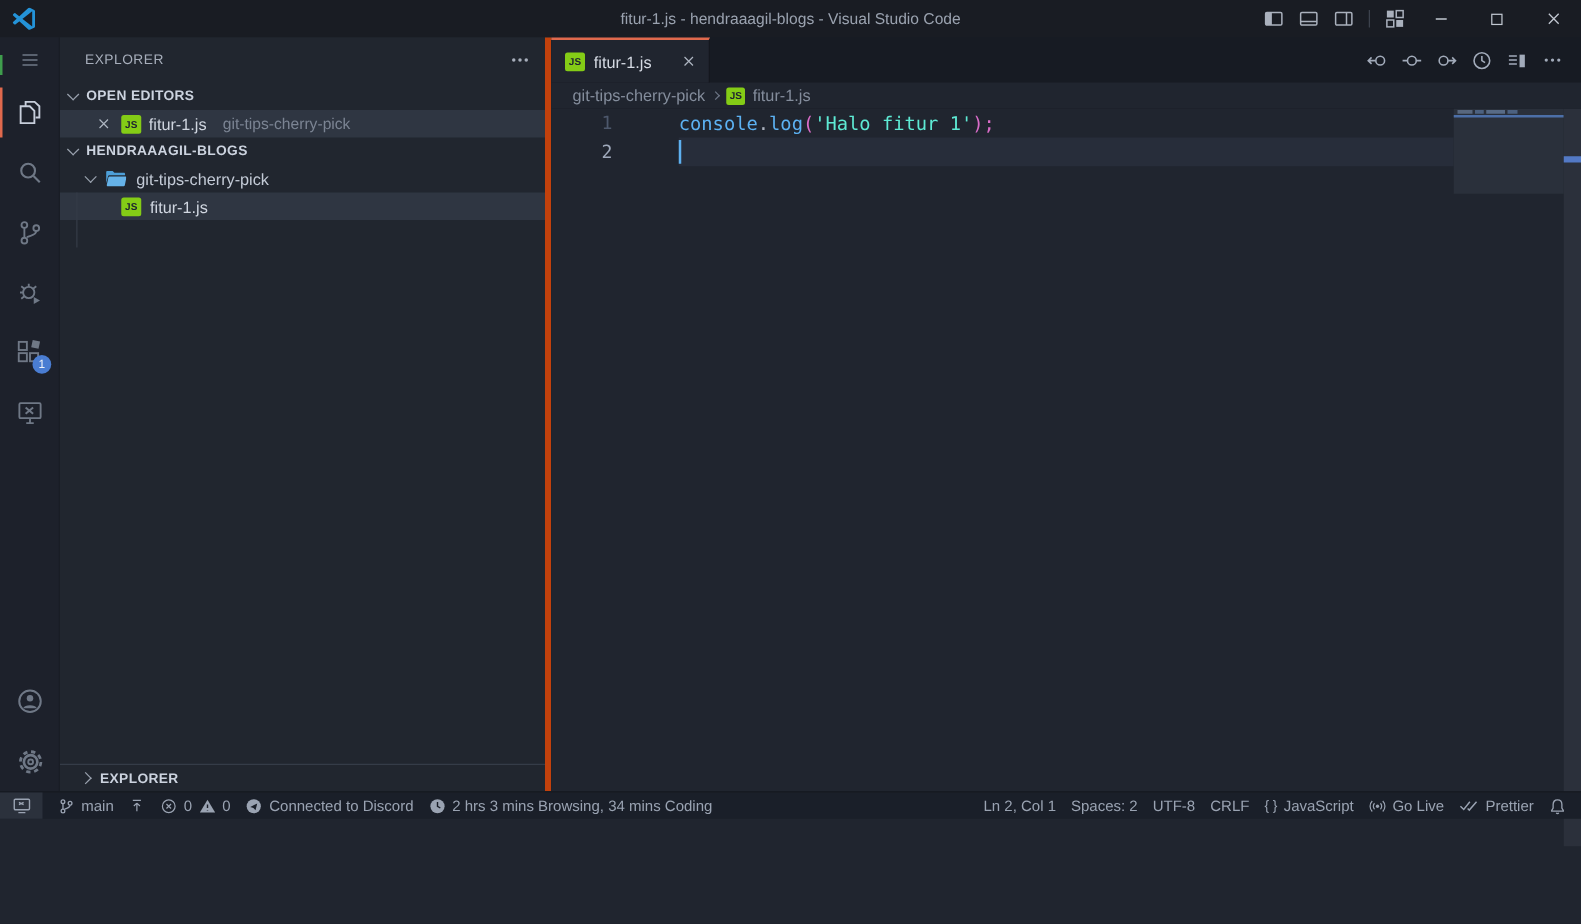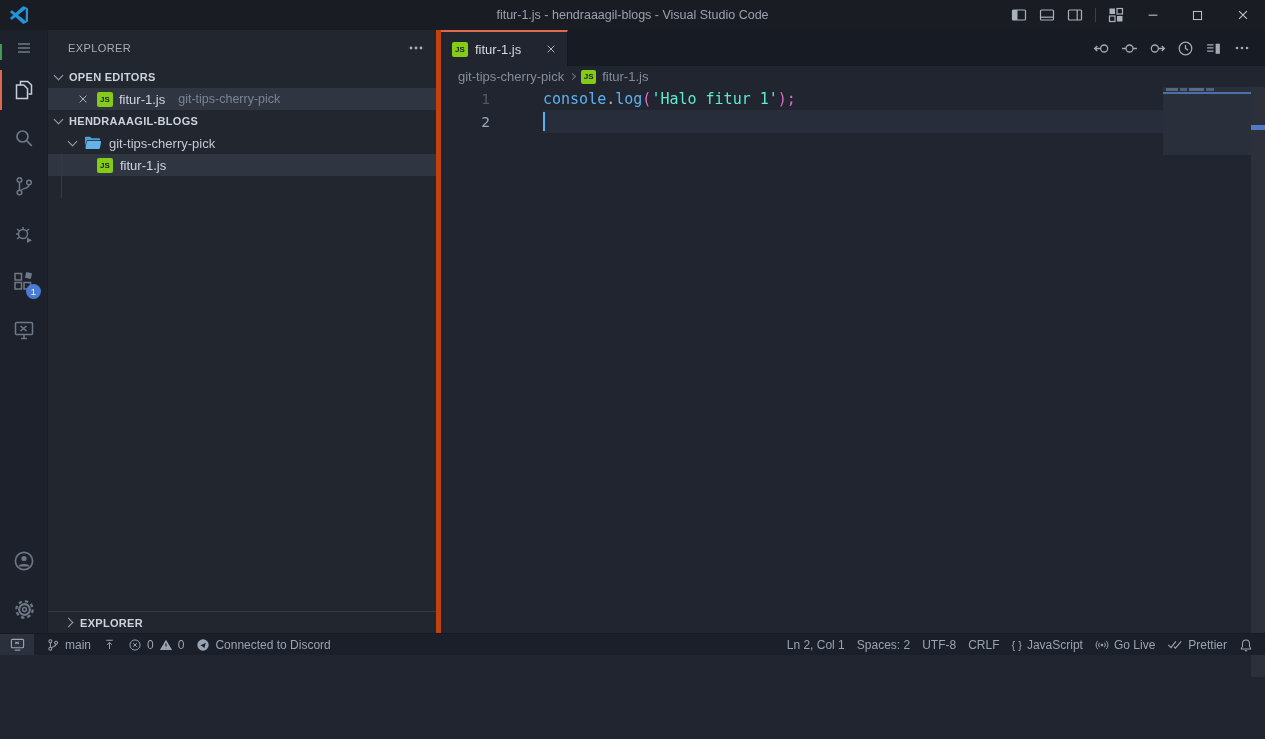--- a/index.html
+++ b/index.html
@@ -397,20 +397,27 @@
         </svg>
       <span>0</span>
     </div>
     <div class="st-item">
       <svg width="14" height="14" viewBox="0 0 16 16">
           <circle cx="8" cy="8" r="6.5" fill="currentColor"></circle>
           <path d="M4.8 8.6l6.4-3.2-1.6 6.2-1.9-2-2.9-1z" fill="#1a1f29"></path>
         </svg>
       <span>Connected to Discord</span>
     </div>
+    <div class="st-item">
+      <svg width="14" height="14" viewBox="0 0 16 16">
+          <circle cx="8" cy="8" r="6.5" fill="currentColor"></circle>
+          <path d="M8 4.2V8l2.6 1.6" stroke="#1a1f29" stroke-width="1.3" fill="none"></path>
+        </svg>
+      <span>2 hrs 3 mins Browsing, 34 mins Coding</span>
+    </div>
 
     <div class="st-right">
       <div class="st-item">
         <span>Ln 2, Col 1</span>
       </div>
       <div class="st-item">
         <span>Spaces: 2</span>
       </div>
       <div class="st-item">
         <span>UTF-8</span>

